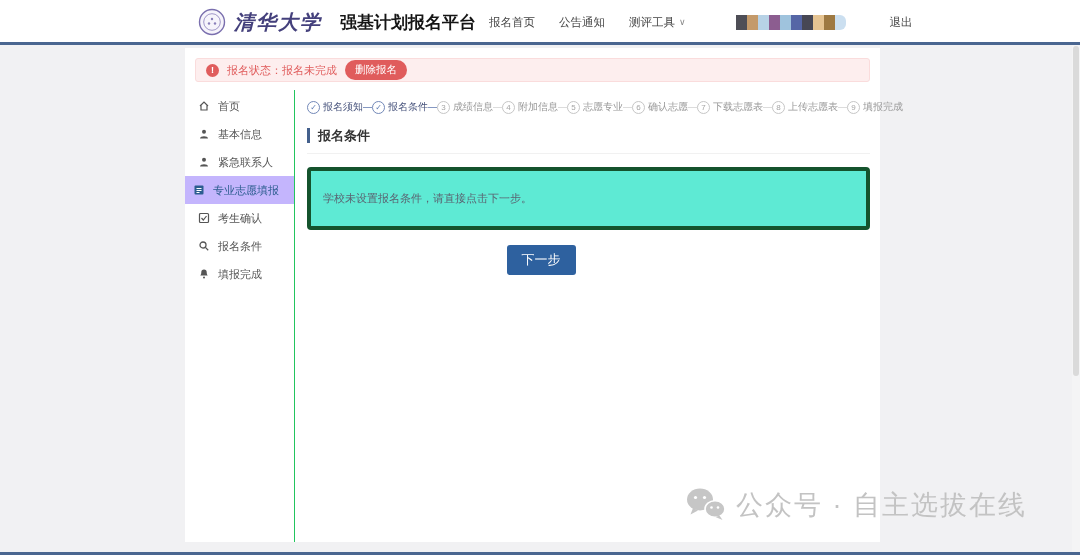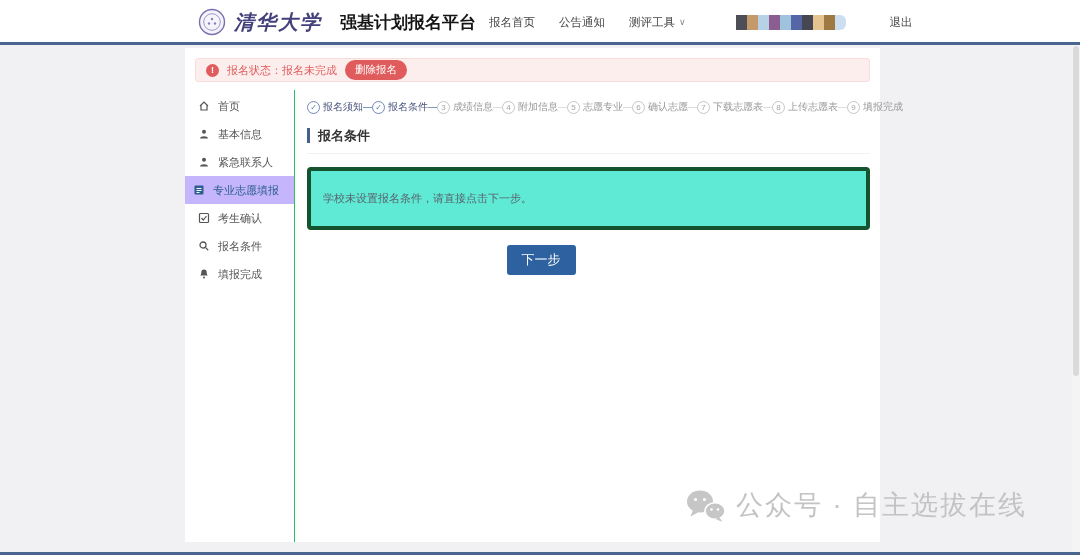--- a/index.html
+++ b/index.html
@@ -59,21 +59,21 @@
   .sec-title-wrap { margin-top:14px; border-bottom:1px solid #f1f1f1; padding-bottom:10px; }
   .sec-title { border-left:3px solid #44608c; padding-left:8px; font-size:13px; font-weight:bold;
                color:#333; line-height:15px; }
   .notice { margin-top:13px; background:#5eead4; border:4px solid #14532d; border-radius:4px;
             padding:20px 12px; font-size:11px; color:#5a6472; }
   .btn-row { margin-top:15px; text-align:center; padding-right:95px; }
   .next-btn { background:#2e619f; color:#fff; border:none; border-radius:3px; padding:6px 15px;
               font-size:13px; cursor:pointer; }
 
   
-  .watermark { position:absolute; left:686px; top:487px; display:flex; align-items:flex-end; gap:10px;
+  .watermark { position:absolute; left:686px; top:487px; display:flex; align-items:flex-start; gap:10px;
                color:#c3c3c3; font-size:27px; letter-spacing:2px; white-space:nowrap; }
 
   
   .sb-track { position:absolute; right:0; top:45px; bottom:3px; width:8px; background:#f4f4f5; }
   .sb-thumb { position:absolute; right:1px; top:46px; width:6px; height:330px; background:#dadada; border-radius:3px; }
 </style>
 </head>
 <body>
 
 <div class="header">

